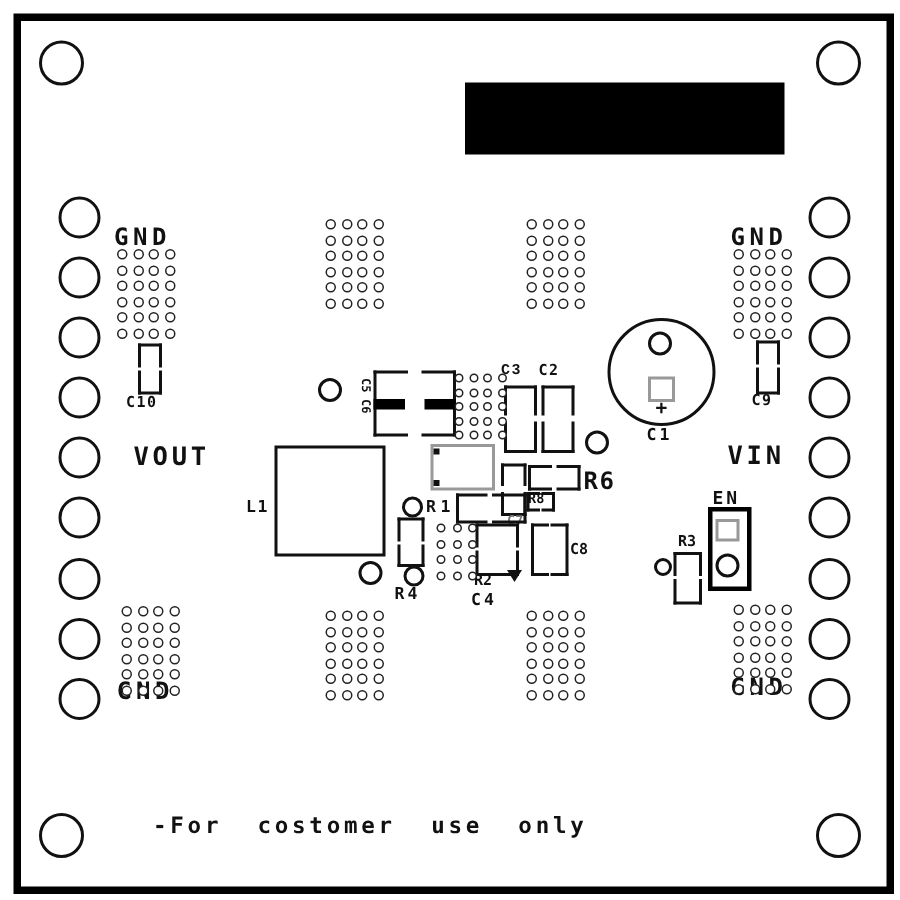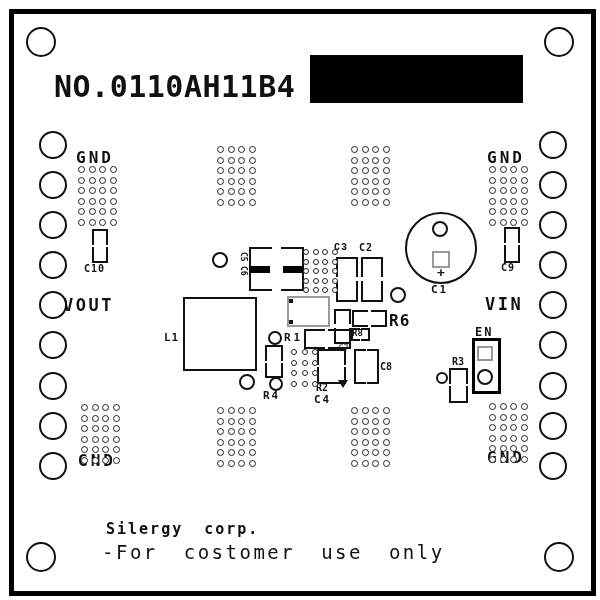--- a/index.html
+++ b/index.html
@@ -23,28 +23,27 @@
   .tri{position:absolute;width:0;height:0;border-left:5px solid transparent;border-right:5px solid transparent;border-top:8px solid #111;}
   .dot{position:absolute;background:#111;}
 </style>
 </head>
 <body>
 
 <div id="board">
 
   <div class="frame"></div>
 
-  <div class="lbl" style="left:54px;top:72px;font-size:30px;font-weight:bold;letter-spacing:0.5px;">NO.0110AH11B4</div>
   <div class="blackbar" style="left:310px;top:55px;width:213px;height:48px;"></div>
 
   <div class="lbl" style="left:76px;top:150px;font-size:16px;font-weight:bold;letter-spacing:3px;">GND</div>
   <div class="lbl" style="left:487px;top:150px;font-size:16px;font-weight:bold;letter-spacing:3px;">GND</div>
   <div class="lbl" style="left:78px;top:453px;font-size:16px;font-weight:bold;letter-spacing:3px;">GND</div>
   <div class="lbl" style="left:487px;top:450px;font-size:16px;font-weight:bold;letter-spacing:3px;">GND</div>
-  <div class="lbl" style="left:63px;top:297px;font-size:17px;font-weight:bold;letter-spacing:2.5px;">VOUT</div>
+  <div class="lbl" style="left:89px;top:297px;font-size:17px;font-weight:bold;letter-spacing:2.5px;">VOUT</div>
   <div class="lbl" style="left:485px;top:296px;font-size:17px;font-weight:bold;letter-spacing:2.5px;">VIN</div>
 
   <div class="fp brT" style="left:92px;top:229px;width:16px;height:16px;"></div>
   <div class="fp brB" style="left:92px;top:247px;width:16px;height:16px;"></div>
   <div class="lbl" style="left:84px;top:264px;font-size:10px;font-weight:bold;letter-spacing:1px;">C10</div>
 
   <div class="fp brT" style="left:504px;top:227px;width:16px;height:16px;"></div>
   <div class="fp brB" style="left:504px;top:245px;width:16px;height:18px;"></div>
   <div class="lbl" style="left:501px;top:263px;font-size:10px;font-weight:bold;letter-spacing:1px;">C9</div>
 
@@ -105,22 +104,21 @@
   <div class="lbl" style="left:380px;top:362px;font-size:10px;font-weight:bold;">C8</div>
 
   <div class="lbl" style="left:475px;top:326px;font-size:12px;font-weight:bold;letter-spacing:2px;">EN</div>
   <div class="fp" style="left:472px;top:338px;width:29px;height:56px;border:3.5px solid #000;"></div>
   <div class="fp outline gray" style="left:477px;top:346px;width:16px;height:15px;"></div>
 
   <div class="lbl" style="left:452px;top:357px;font-size:10px;font-weight:bold;">R3</div>
   <div class="fp brT" style="left:449px;top:368px;width:19px;height:16px;"></div>
   <div class="fp brB" style="left:449px;top:386px;width:19px;height:17px;"></div>
 
-  <div class="lbl" style="left:106px;top:522px;font-size:15px;letter-spacing:2px;word-spacing:10px;font-weight:bold;">Silergy corp.</div>
-  <div class="lbl" style="left:102px;top:543px;font-size:19px;letter-spacing:2.5px;word-spacing:12px;font-weight:normal;">-For costomer use only</div>
+  <div class="lbl" style="left:102px;top:543px;font-size:15px;letter-spacing:2.5px;word-spacing:12px;font-weight:bold;">-For costomer use only</div>
 
 <div class="hole" style="left: 26px; top: 27px; width: 30px; height: 30px; border-width: 2.5px;"></div>
     <div class="hole" style="left: 26px; top: 542px; width: 30px; height: 30px; border-width: 2.5px;"></div>
     <div class="hole" style="left: 544px; top: 27px; width: 30px; height: 30px; border-width: 2.5px;"></div>
     <div class="hole" style="left: 544px; top: 542px; width: 30px; height: 30px; border-width: 2.5px;"></div>
     <div class="hole" style="left: 39px; top: 131px; width: 28px; height: 28px; border-width: 2px;"></div>
     <div class="hole" style="left: 539px; top: 131px; width: 28px; height: 28px; border-width: 2px;"></div>
     <div class="hole" style="left: 39px; top: 171px; width: 28px; height: 28px; border-width: 2px;"></div>
     <div class="hole" style="left: 539px; top: 171px; width: 28px; height: 28px; border-width: 2px;"></div>
     <div class="hole" style="left: 39px; top: 211px; width: 28px; height: 28px; border-width: 2px;"></div>

